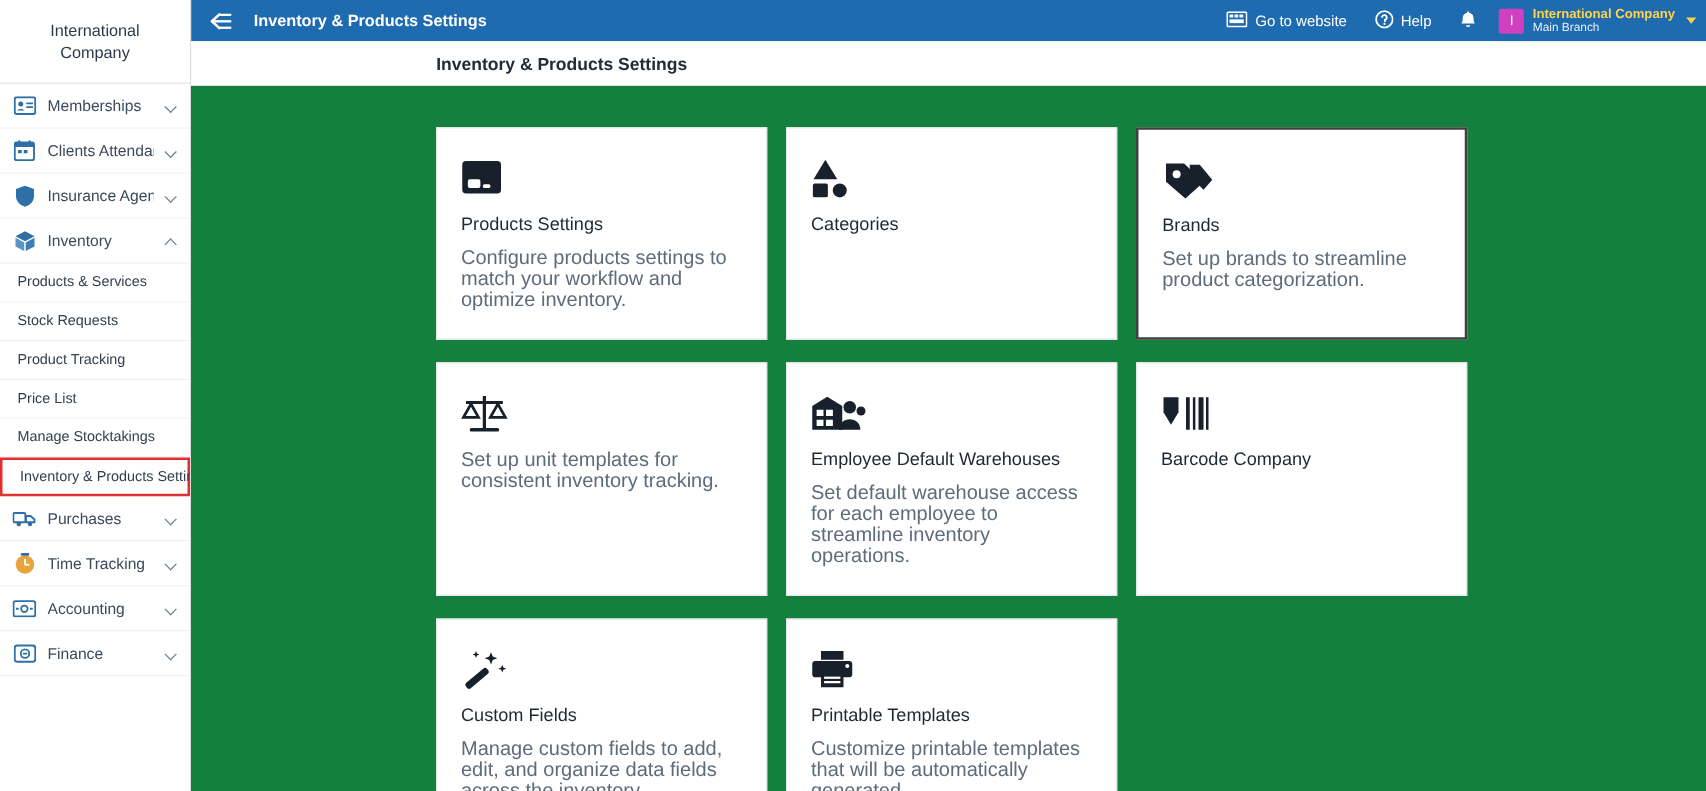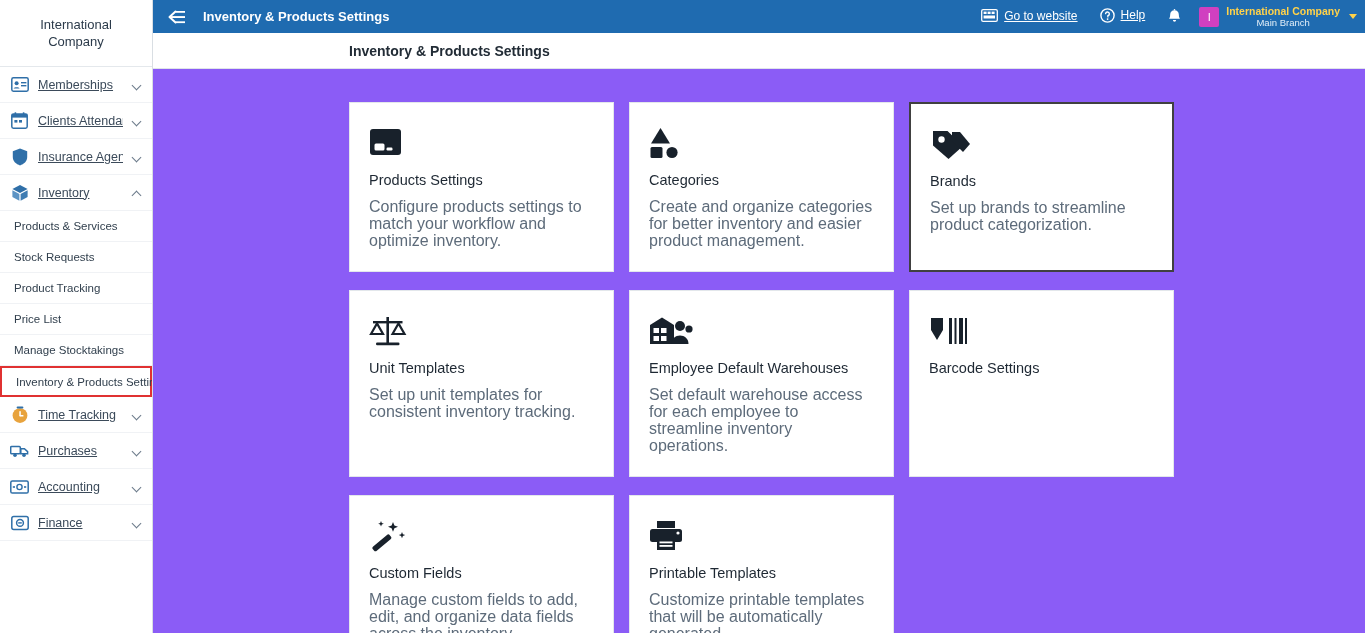--- a/index.html
+++ b/index.html
@@ -23,21 +23,21 @@
     text-align: center; color: #2b3a4a; font-size: 13px; line-height: 17px;
     padding: 0 14px; border-bottom: 1px solid #e4e8ec;
   }
   .nav-group {
     height: 36px; display: flex; align-items: center; gap: 9px;
     padding: 0 10px; color: #3b4a5a; font-size: 12.5px;
     border-bottom: 1px solid #f0f2f5; cursor: pointer;
   }
   .nav-group .ico { width: 19px; height: 19px; flex: 0 0 19px; display: flex; align-items: center; justify-content: center; }
   .nav-group .ico svg { display: block; }
-  .nav-group .lbl { flex: 1 1 auto; white-space: nowrap; overflow: hidden; text-decoration: underline; }
+  .nav-group .lbl { flex: 1 1 auto; white-space: nowrap; overflow: hidden; }
   .chev { width: 10px; height: 10px; flex: 0 0 10px; position: relative; }
   .chev::before {
     content: ""; position: absolute; left: 1px; top: 2px;
     width: 6px; height: 6px; border-right: 1.6px solid #6b7a8a; border-bottom: 1.6px solid #6b7a8a;
     transform: rotate(45deg);
   }
   .chev.up::before { transform: rotate(-135deg); top: 4px; }
 
   .sub-item {
     height: 31px; display: flex; align-items: center;
@@ -51,40 +51,40 @@
   
   .main { flex: 1 1 auto; height: 633px; display: flex; flex-direction: column; min-width: 0; }
 
   .topbar {
     height: 33px; background: #1f6bb0; display: flex; align-items: center;
     color: #fff; flex: 0 0 33px; padding-left: 8px;
   }
   .collapse-btn { width: 30px; display: flex; align-items: center; justify-content: center; cursor: pointer; }
   .topbar-title { font-size: 13px; font-weight: bold; margin-left: 12px; white-space: nowrap; }
   .topbar-right { margin-left: auto; display: flex; align-items: center; height: 33px; }
-  .tb-item { display: flex; align-items: flex-start; gap: 6px; font-size: 12px; padding: 0 11px; cursor: pointer; white-space: nowrap; text-decoration: underline; }
+  .tb-item { display: flex; align-items: center; gap: 6px; font-size: 12px; padding: 0 11px; cursor: pointer; white-space: nowrap; }
   .tb-bell { padding: 0 11px; cursor: pointer; display: flex; align-items: center; }
   .acct { display: flex; align-items: center; gap: 7px; padding: 0 8px 0 6px; height: 33px; background: #1f6bb0; cursor: pointer; }
   .acct-avatar {
     width: 20px; height: 20px; background: #d040c0; color: #fff; font-size: 11px;
     display: flex; align-items: center; justify-content: center; border-radius: 2px;
   }
   .acct-text { display: flex; flex-direction: column; line-height: 11px; }
   .acct-name { font-size: 10.5px; font-weight: bold; color: #ffd24a; white-space: nowrap; }
-  .acct-branch { font-size: 9.5px; color: #e2eef8; white-space: nowrap; text-align: center; }
+  .acct-branch { font-size: 9.5px; color: #e2eef8; white-space: nowrap; }
   .acct-caret { width: 0; height: 0; border-left: 4px solid transparent; border-right: 4px solid transparent; border-top: 5px solid #ffd24a; margin-left: 2px; }
 
   .pagehead {
     height: 36px; background: #fff; display: flex; align-items: center;
     padding-left: 196px; border-bottom: 1px solid #dfe4e9; flex: 0 0 36px;
   }
   .pagehead-title { font-size: 14px; font-weight: bold; color: #222c36; }
 
   .content {
-    flex: 1 1 auto; background: #8b5cf6; padding: 33px 0 0 0;
+    flex: 1 1 auto; background: #15803d; padding: 33px 0 0 0;
     overflow: auto;
   }
   .grid {
     width: 826px; margin-left: 196px;
     display: grid; grid-template-columns: repeat(3, 265px);
     gap: 18px 15px;
   }
   .card {
     background: #fff; border: 1px solid #e3e7eb; padding: 20px 19px 22px 19px;
     min-height: 147px; cursor: pointer;
@@ -155,41 +155,41 @@
 
     <div class="sub-item">Products &amp; Services</div>
     <div class="sub-item">Stock Requests</div>
     <div class="sub-item">Product Tracking</div>
     <div class="sub-item">Price List</div>
     <div class="sub-item">Manage Stocktakings</div>
     <div class="sub-item highlight">Inventory &amp; Products Settings</div>
 
     <div class="nav-group">
       <span class="ico">
+        <svg width="19" height="14" viewBox="0 0 19 14">
+            <rect x="0.7" y="2.4" width="9.6" height="7.4" rx="1" fill="none" stroke="#2f6fa8" stroke-width="1.5"></rect>
+            <path d="M10.8 4.8 H14.4 L17.6 7.6 V9.8 H10.8 Z" fill="none" stroke="#2f6fa8" stroke-width="1.5"></path>
+            <circle cx="5" cy="11.2" r="1.8" fill="#2f6fa8"></circle>
+            <circle cx="14" cy="11.2" r="1.8" fill="#2f6fa8"></circle>
+          </svg>
+      </span>
+      <span class="lbl">Purchases</span>
+      <span class="chev"></span>
+    </div>
+
+    <div class="nav-group">
+      <span class="ico">
         <svg width="18" height="18" viewBox="0 0 18 18">
             <circle cx="9" cy="9.6" r="7.4" fill="#e8a33d"></circle>
             <rect x="5.6" y="0.4" width="6.8" height="2.2" rx="1" fill="#2f6fa8"></rect>
             <rect x="8.3" y="5.2" width="1.5" height="5" fill="#fff"></rect>
             <rect x="8.8" y="9" width="3.6" height="1.5" fill="#fff"></rect>
           </svg>
       </span>
       <span class="lbl">Time Tracking</span>
-      <span class="chev"></span>
-    </div>
-
-    <div class="nav-group">
-      <span class="ico">
-        <svg width="19" height="14" viewBox="0 0 19 14">
-            <rect x="0.7" y="2.4" width="9.6" height="7.4" rx="1" fill="none" stroke="#2f6fa8" stroke-width="1.5"></rect>
-            <path d="M10.8 4.8 H14.4 L17.6 7.6 V9.8 H10.8 Z" fill="none" stroke="#2f6fa8" stroke-width="1.5"></path>
-            <circle cx="5" cy="11.2" r="1.8" fill="#2f6fa8"></circle>
-            <circle cx="14" cy="11.2" r="1.8" fill="#2f6fa8"></circle>
-          </svg>
-      </span>
-      <span class="lbl">Purchases</span>
       <span class="chev"></span>
     </div>
 
     <div class="nav-group">
       <span class="ico">
         <svg width="19" height="14" viewBox="0 0 19 14">
             <rect x="0.8" y="0.9" width="17.4" height="12.2" rx="1.6" fill="none" stroke="#2f6fa8" stroke-width="1.5"></rect>
             <circle cx="9.5" cy="7" r="2.6" fill="none" stroke="#2f6fa8" stroke-width="1.4"></circle>
             <rect x="2.8" y="6.2" width="2.2" height="1.6" fill="#2f6fa8"></rect>
             <rect x="14" y="6.2" width="2.2" height="1.6" fill="#2f6fa8"></rect>
@@ -287,21 +287,20 @@
 
         <div class="card">
           <div class="card-icon">
             <svg width="38" height="32" viewBox="0 0 38 32">
                 <path d="M11.5 1 L21 16.5 H2 Z" fill="#18212b"></path>
                 <rect x="1.5" y="20" width="12" height="11" rx="1.5" fill="#18212b"></rect>
                 <circle cx="23" cy="25.5" r="5.6" fill="#18212b"></circle>
               </svg>
           </div>
           <div class="card-title">Categories</div>
-          <div class="card-desc">Create and organize categories for better inventory and easier product management.</div>
         </div>
 
         <div class="card selected">
           <div class="card-icon">
             <svg width="40" height="32" viewBox="0 0 40 32">
                 <path d="M3 3 h14.5 L33 18 L18.5 31 L3 17.5 Z" fill="#18212b"></path>
                 <circle cx="11.5" cy="11.5" r="3.2" fill="#ffffff"></circle>
                 <path d="M22 4 h8 L40 16 L33 24 L22 13 Z" fill="#18212b"></path>
               </svg>
           </div>
@@ -312,21 +311,20 @@
         <div class="card">
           <div class="card-icon">
             <svg width="38" height="32" viewBox="0 0 38 32">
                 <rect x="17.4" y="2" width="2.6" height="26" fill="#18212b"></rect>
                 <rect x="7" y="27.5" width="23.5" height="2.8" rx="1.2" fill="#18212b"></rect>
                 <rect x="4" y="6" width="29.5" height="2.4" fill="#18212b"></rect>
                 <path d="M2 19 L8 8.4 L14 19 Z" fill="none" stroke="#18212b" stroke-width="2.2"></path>
                 <path d="M23.5 19 L29.5 8.4 L35.5 19 Z" fill="none" stroke="#18212b" stroke-width="2.2"></path>
               </svg>
           </div>
-          <div class="card-title">Unit Templates</div>
           <div class="card-desc">Set up unit templates for consistent inventory tracking.</div>
         </div>
 
         <div class="card">
           <div class="card-icon">
             <svg width="44" height="30" viewBox="0 0 44 30">
                 <path d="M1 9 L13 1.5 L25 9 V28 H1 Z" fill="#18212b"></path>
                 <rect x="4.5" y="12" width="5.5" height="5" fill="#fff"></rect>
                 <rect x="12" y="12" width="5.5" height="5" fill="#fff"></rect>
                 <rect x="4.5" y="20" width="5.5" height="5" fill="#fff"></rect>
@@ -343,21 +341,21 @@
         <div class="card">
           <div class="card-icon">
             <svg width="40" height="30" viewBox="0 0 40 30">
                 <path d="M2 2 h12 v12 l-6 10 l-6 -10 z" fill="#18212b"></path>
                 <rect x="20" y="2" width="3" height="26" fill="#18212b"></rect>
                 <rect x="25.5" y="2" width="2" height="26" fill="#18212b"></rect>
                 <rect x="30" y="2" width="4" height="26" fill="#18212b"></rect>
                 <rect x="36" y="2" width="2" height="26" fill="#18212b"></rect>
               </svg>
           </div>
-          <div class="card-title">Barcode Settings</div>
+          <div class="card-title">Barcode Company</div>
         </div>
 
         <div class="card">
           <div class="card-icon">
             <svg width="38" height="32" viewBox="0 0 38 32">
                 <rect x="2" y="20" width="22" height="5.6" rx="2" transform="rotate(-40 13 23)" fill="#18212b"></rect>
                 <path d="M24 2 l1.4 3.4 L29 6.8 l-3.6 1.4 L24 11.8 l-1.4-3.6 L19 6.8 l3.6-1.4 Z" fill="#18212b"></path>
                 <path d="M33 12 l0.9 2.2 2.3 0.9 -2.3 0.9 -0.9 2.2 -0.9-2.2 -2.3-0.9 2.3-0.9 Z" fill="#18212b"></path>
                 <path d="M12 1 l0.8 2 2 0.8 -2 0.8 -0.8 2 -0.8-2 -2-0.8 2-0.8 Z" fill="#18212b"></path>
               </svg>

